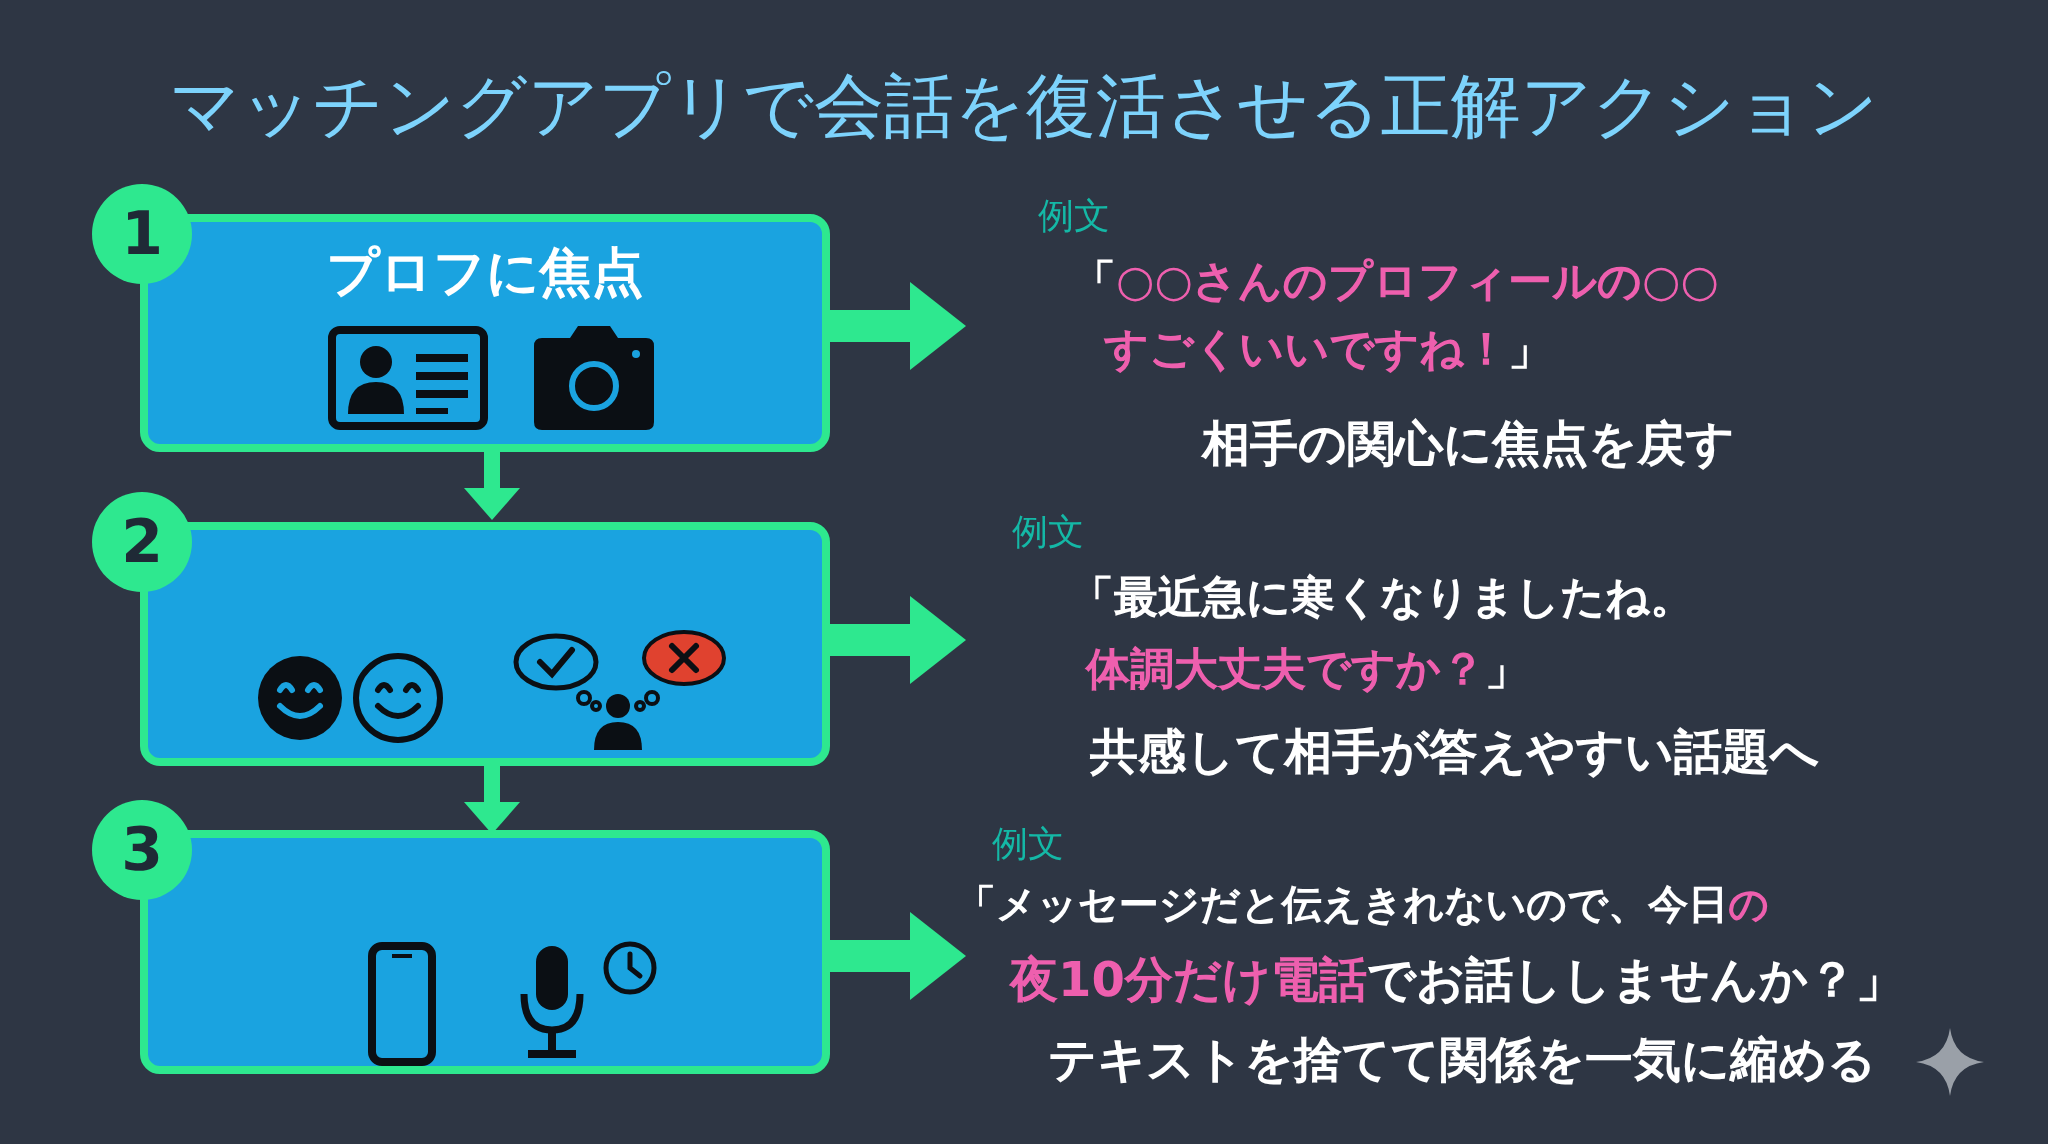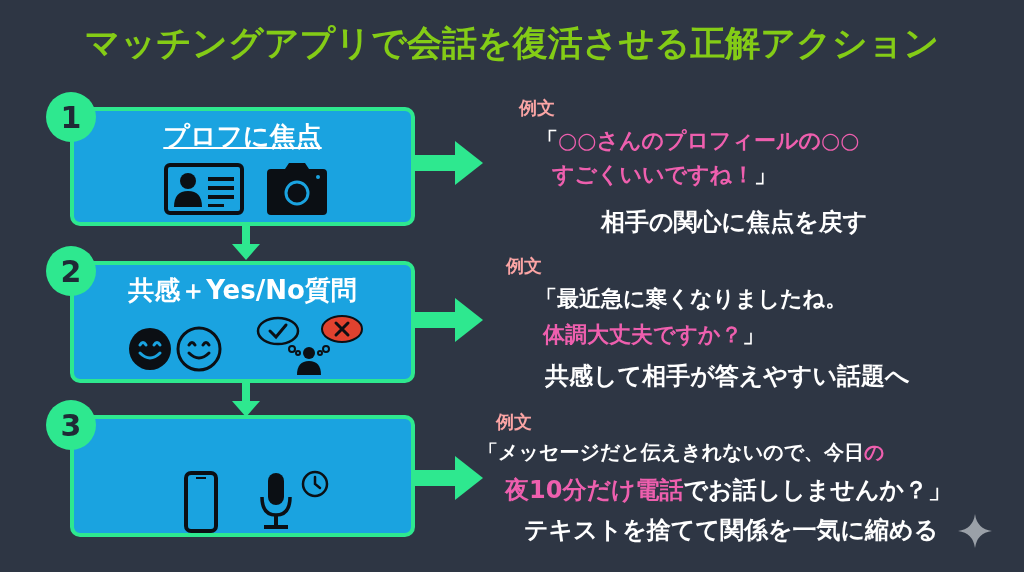--- a/index.html
+++ b/index.html
@@ -4,54 +4,54 @@
 <style>
   * { box-sizing: border-box; margin: 0; padding: 0; }
   html, body { width: 1024px; height: 572px; overflow: hidden; }
   body {
     background: #2e3644;
     font-family: "DejaVu Sans", "Liberation Sans", sans-serif;
     color: #ffffff;
     position: relative;
   }
   .title {
-    position: absolute; left: 0; top: 20px; width: 1024px;
-    text-align: center; font-size: 35px; font-weight: bold; letter-spacing: 0px;
-    color: #84cc16;
+    position: absolute; left: 0; top: 30px; width: 1024px;
+    text-align: center; font-size: 35px; font-weight: normal; letter-spacing: 0px;
+    color: #7dd3fc;
   }
   .step-box {
     position: absolute; left: 70px; width: 345px;
     background: #1aa3e0; border: 4px solid #2ee88f; border-radius: 10px;
   }
   .step-num {
     position: absolute; width: 50px; height: 50px; border-radius: 50%;
     background: #2ee88f; color: #1f2a36; font-weight: bold; font-size: 30px;
     display: flex; align-items: center; justify-content: center;
     left: 46px;
   }
   .step-title {
     position: absolute; left: 0; right: 0; top: 10px; text-align: center;
     font-size: 26px; font-weight: bold; color: #ffffff;
   }
   .icons { position: absolute; left: 0; right: 0; }
   .arrow-right { position: absolute; left: 415px; }
   .arrow-down { position: absolute; left: 232px; }
-  .ex-label { position: absolute; font-size: 18px; font-weight: bold; color: #fca5a5; }
+  .ex-label { position: absolute; font-size: 18px; font-weight: normal; color: #14b8a6; }
   .ex-line { position: absolute; font-size: 22px; font-weight: bold; color: #ffffff; white-space: nowrap; }
   .pink { color: #ee5fae; }
   .white { color: #ffffff; }
   .note { position: absolute; font-size: 24px; font-weight: bold; color: #ffffff; white-space: nowrap; }
 </style>
 </head>
 <body>
 
 <div class="title">マッチングアプリで会話を復活させる正解アクション</div>
 
 <div class="step-box" style="top:107px; height:119px;">
-  <div class="step-title" style="top:8px;text-decoration:underline;">プロフに焦点</div>
+  <div class="step-title" style="top:8px;">プロフに焦点</div>
   <div class="icons" style="top:52px; height:56px;">
     <svg width="80" height="52" viewBox="0 0 80 52" style="position:absolute; left:90px; top:0;">
       <rect x="2" y="2" width="76" height="48" rx="4" fill="none" stroke="#0b0f14" stroke-width="4"></rect>
       <circle cx="24" cy="18" r="8" fill="#0b0f14"></circle>
       <path d="M10 44 Q10 28 24 28 Q38 28 38 44 Z" fill="#0b0f14"></path>
       <rect x="44" y="14" width="26" height="4" fill="#0b0f14"></rect>
       <rect x="44" y="23" width="26" height="4" fill="#0b0f14"></rect>
       <rect x="44" y="32" width="26" height="4" fill="#0b0f14"></rect>
       <rect x="44" y="41" width="16" height="3" fill="#0b0f14"></rect>
     </svg>
@@ -77,21 +77,20 @@
 <div class="ex-label" style="left:519px; top:96px;">例文</div>
 <div class="ex-line" style="left:536px; top:126px;">
   <span class="white">「</span><span class="pink">○○さんのプロフィールの○○</span>
 </div>
 <div class="ex-line" style="left:552px; top:160px;">
   <span class="pink">すごくいいですね！</span><span class="white">」</span>
 </div>
 <div class="note" style="left:601px; top:206px;">相手の関心に焦点を戻す</div>
 
 <div class="step-box" style="top:261px; height:122px;">
-  <div class="step-title" style="top:8px;">共感＋Yes/No質問</div>
   <div class="icons" style="top:50px; height:62px;">
     <svg width="44" height="44" viewBox="0 0 44 44" style="position:absolute; left:54px; top:12px;">
       <circle cx="22" cy="22" r="21" fill="#0b0f14"></circle>
       <path d="M12 18 Q15 13 18 18" stroke="#1aa3e0" stroke-width="3" fill="none" stroke-linecap="round"></path>
       <path d="M26 18 Q29 13 32 18" stroke="#1aa3e0" stroke-width="3" fill="none" stroke-linecap="round"></path>
       <path d="M12 26 Q22 36 32 26" stroke="#1aa3e0" stroke-width="3" fill="none" stroke-linecap="round"></path>
     </svg>
     <svg width="46" height="46" viewBox="0 0 46 46" style="position:absolute; left:102px; top:11px;">
       <circle cx="23" cy="23" r="21" fill="none" stroke="#0b0f14" stroke-width="3"></circle>
       <path d="M13 19 Q16 14 19 19" stroke="#0b0f14" stroke-width="3" fill="none" stroke-linecap="round"></path>

